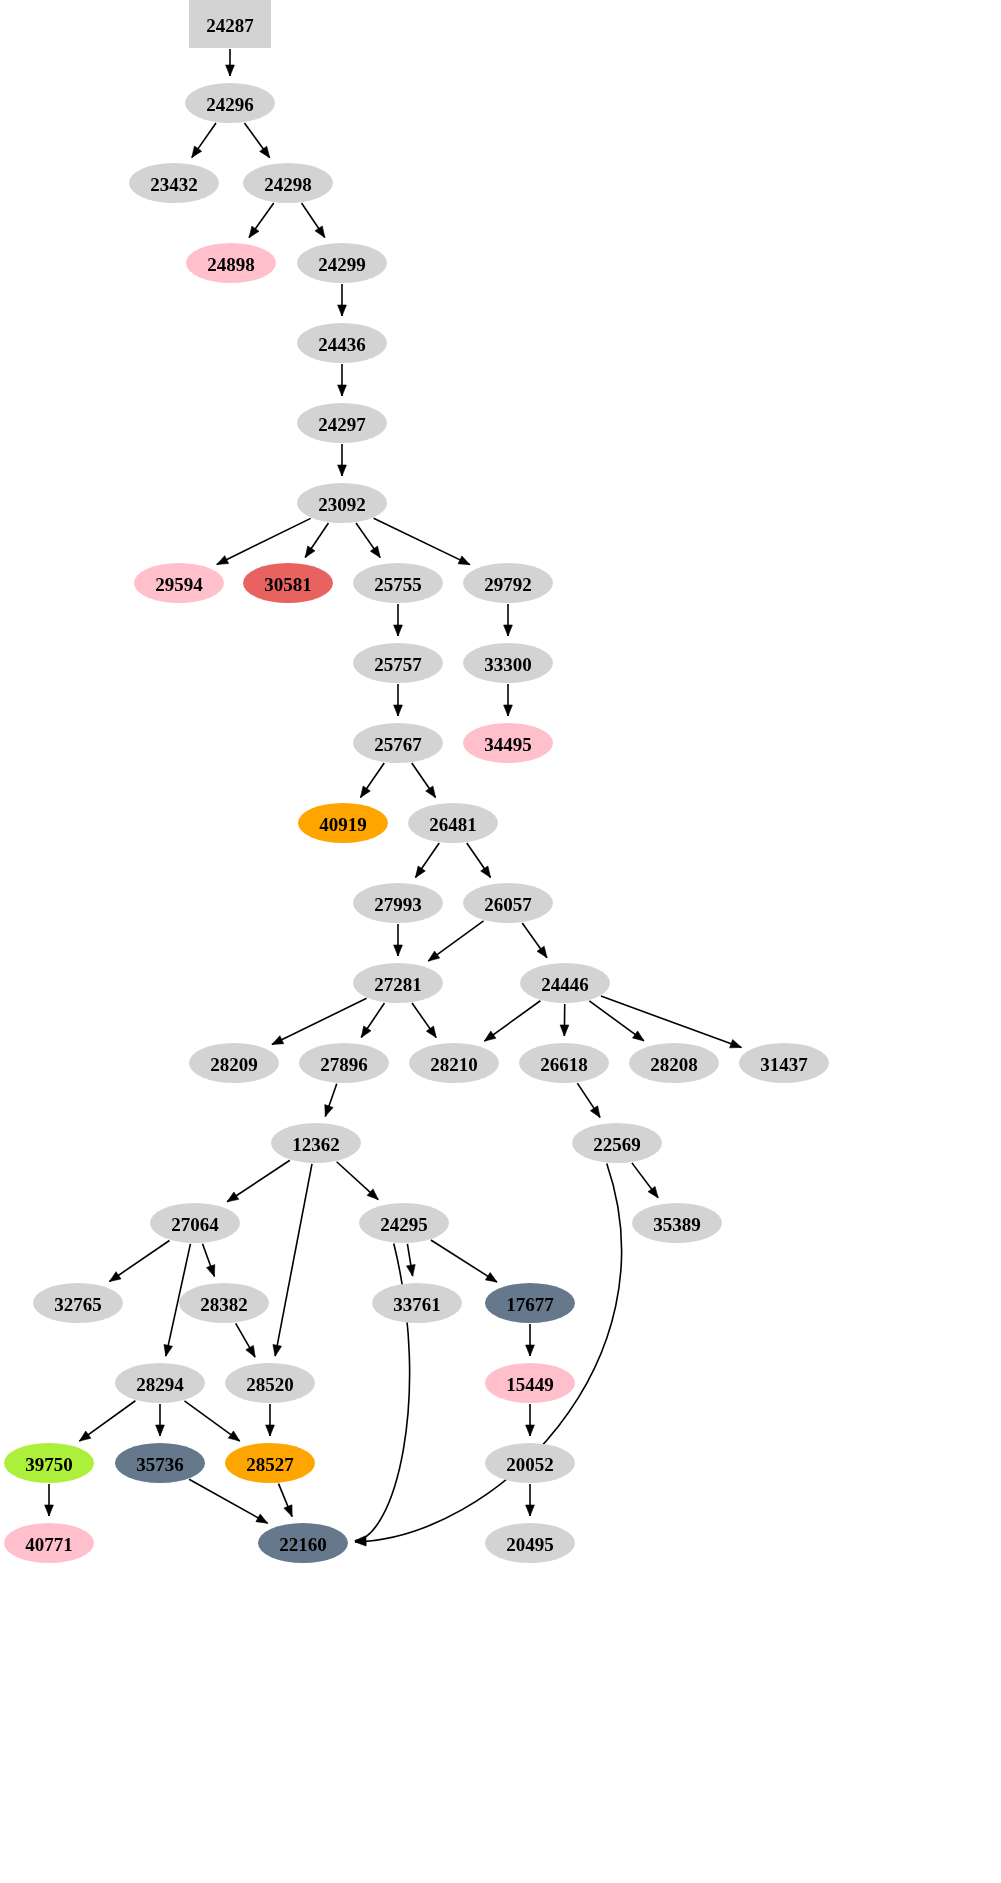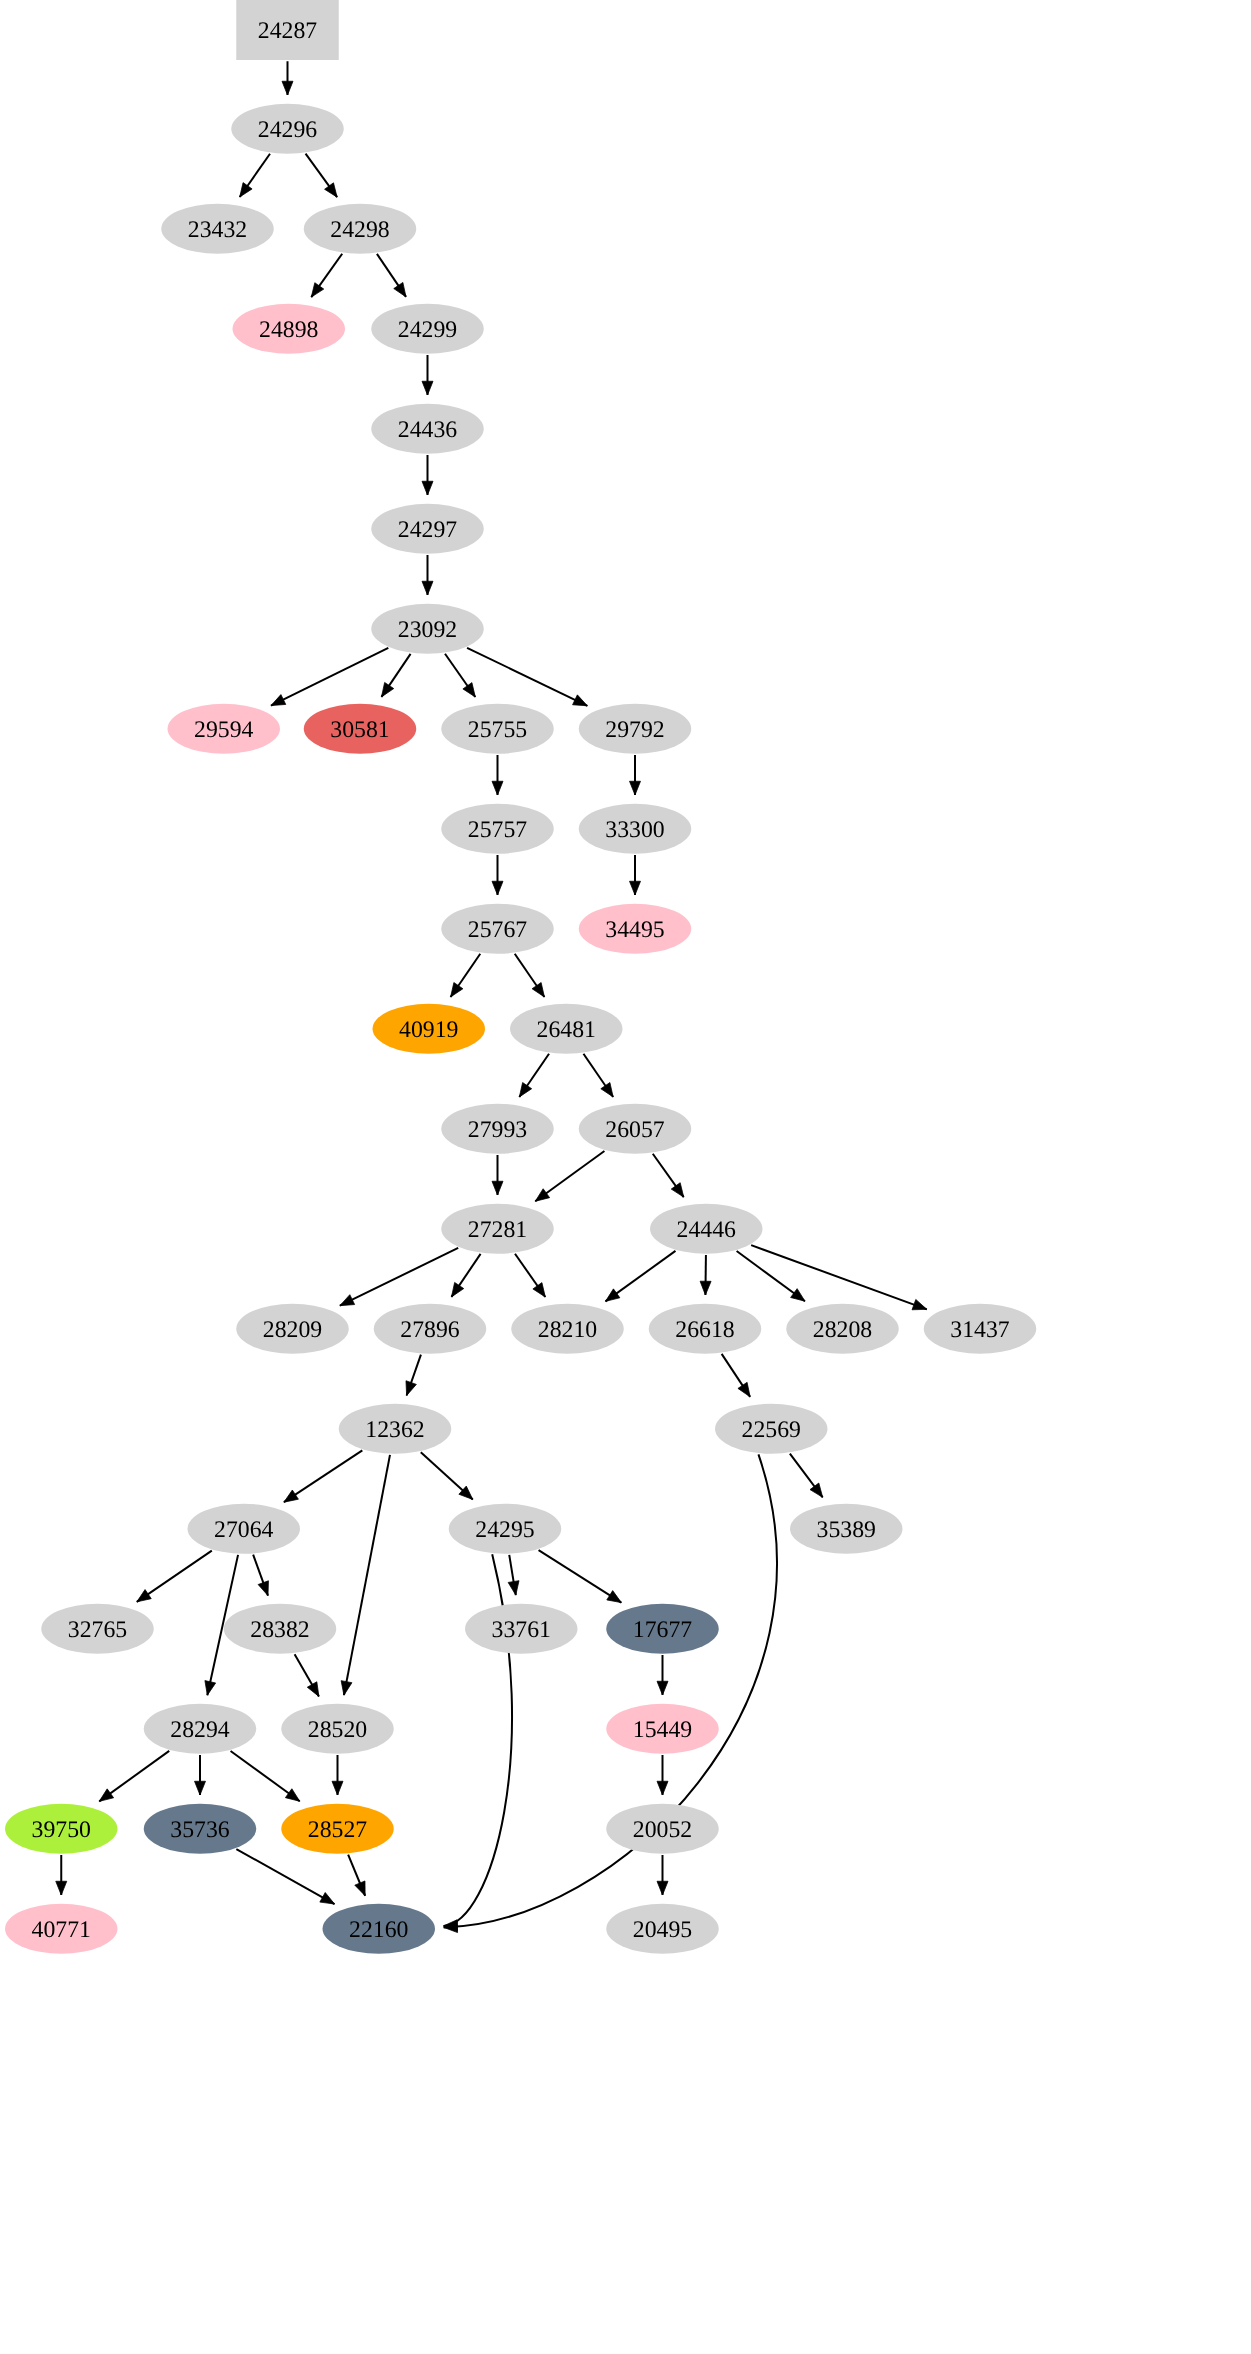--- a/index.html
+++ b/index.html
@@ -10,20 +10,21 @@
   body {
     width: 1001px;
     height: 1883px;
     font-family: "Liberation Serif", "DejaVu Serif", serif;
     overflow: hidden;
   }
   #graph-root {
     position: relative;
     width: 915px;
     height: 1883px;
+    font-weight: bold;
   }
   svg#graph-canvas {
     display: block;
     width: 1001px;
     height: 1883px;
   }
   .node-shape {
     stroke: none;
   }
   .node-label {

